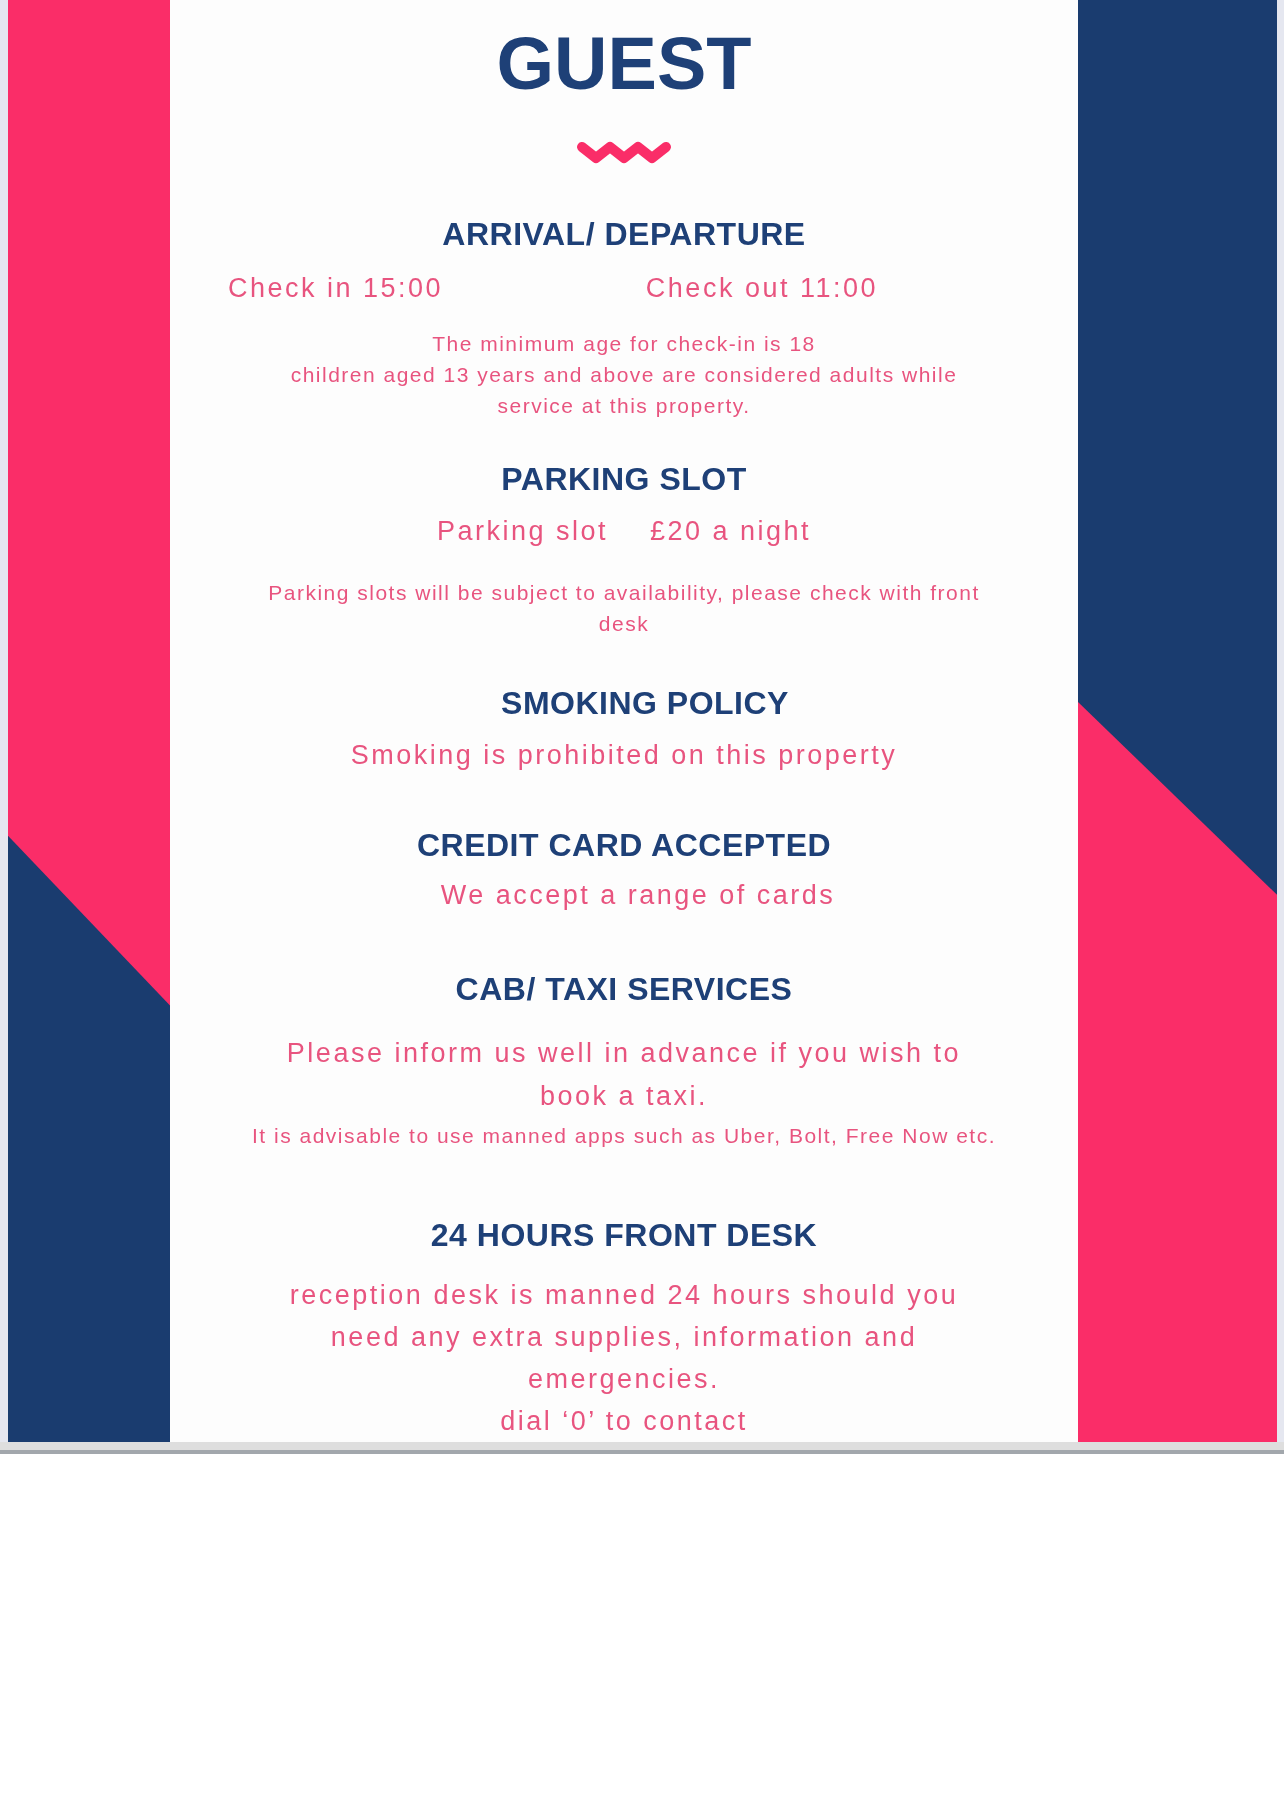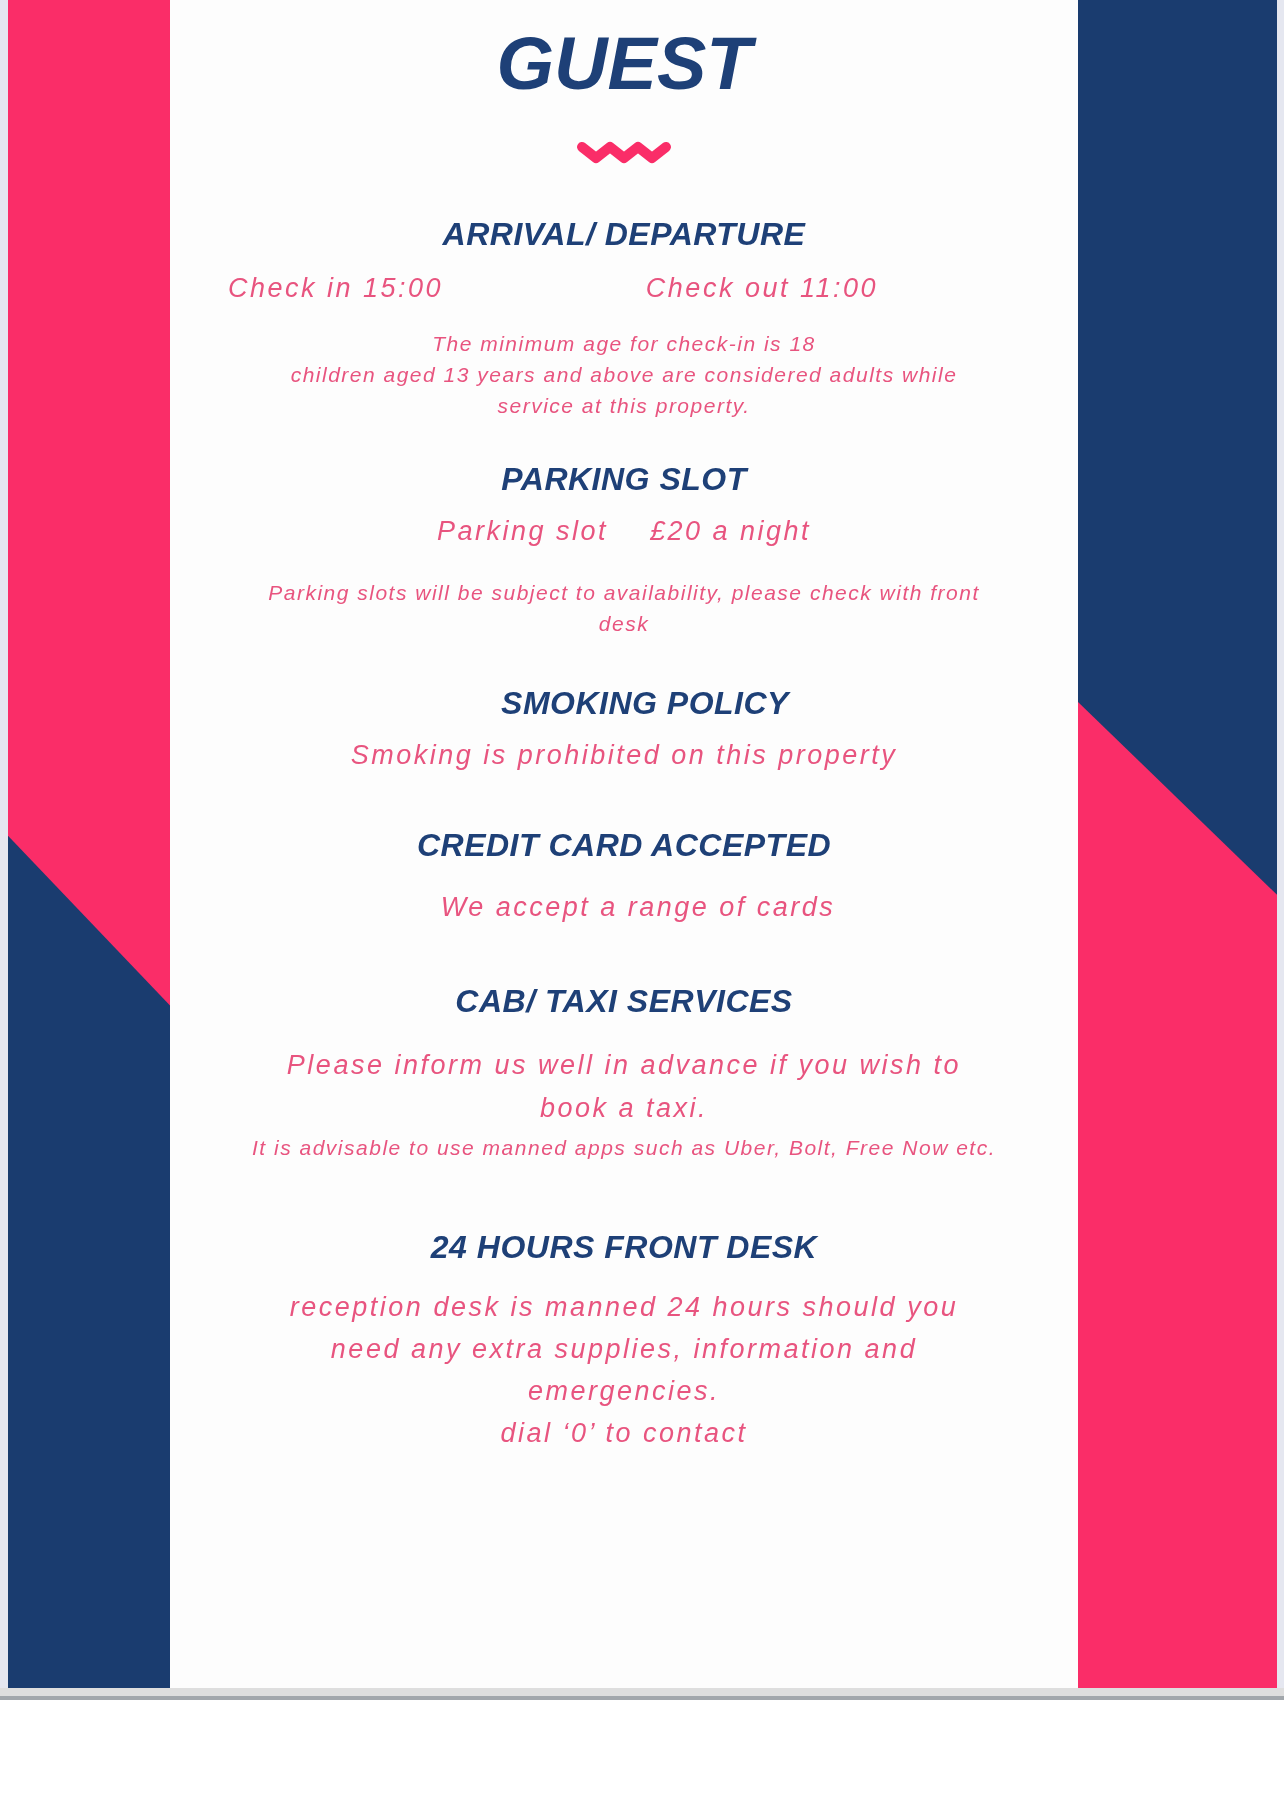--- a/index.html
+++ b/index.html
@@ -1,17 +1,17 @@
 <!DOCTYPE html>
 <html style="--pink_accent: #FA2D68; --navy_accent: #1A3C6F; --heading_navy: #1E4077; --text_pink: #E8547F; --panel_bg: #FDFDFD; --edge_light: #E5E7F0;"><head>
 <meta charset="utf-8">
 <style>
   * { margin:0; padding:0; box-sizing:border-box; }
   body { font-family:"Liberation Sans", sans-serif; background:#fff; }
-  .page{ position:relative; width:1284px; height:1700px; background:var(--panel_bg); overflow:hidden;font-style:italic; }
+  .page{ position:relative; width:1284px; height:1454px; background:var(--panel_bg); overflow:hidden; }
 
   
   .edge-left{ position:absolute; left:0; top:0; width:8px; height:1786px; background:var(--edge_light); }
   .edge-right{ position:absolute; right:0; top:0; width:7px; height:1786px; background:var(--edge_light); }
 
   
   .strip{ position:absolute; top:0; height:1786px; }
   .strip-left{ left:8px; width:162px; background:var(--navy_accent); }
   .strip-left .over{ position:absolute; inset:0; background:var(--pink_accent);
       clip-path:polygon(0 0, 100% 0, 100% 56.3%, 0 46.8%); }
@@ -41,21 +41,21 @@
 
   .pink-lg{ color:var(--text_pink); font-size:27px; letter-spacing:2.5px; }
   .pink-sm{ color:var(--text_pink); font-size:21px; letter-spacing:1.5px; line-height:31px; }
 
   .check-row{ display:flex; justify-content:space-between; padding:0 200px 0 58px; margin-top:20px; }
   .note-block{ margin-top:24px; }
   .parking-line{ margin-top:18px; }
   .parking-line .gap{ display:inline-block; width:42px; }
   .parking-note{ margin-top:30px; }
   .smoking-body{ margin-top:18px; }
-  .credit-body{ margin-top:28px;padding-left:28px; }
+  .credit-body{ margin-top:16px;padding-left:28px; }
   .taxi-body{ margin-top:24px; line-height:43px; }
   .taxi-note{ margin-top:2px; }
   .frontdesk-body{ margin-top:20px; line-height:42px; }
 </style>
 </head>
 <body>
 
 <div class="page">
 
   <div class="edge-left"></div>

